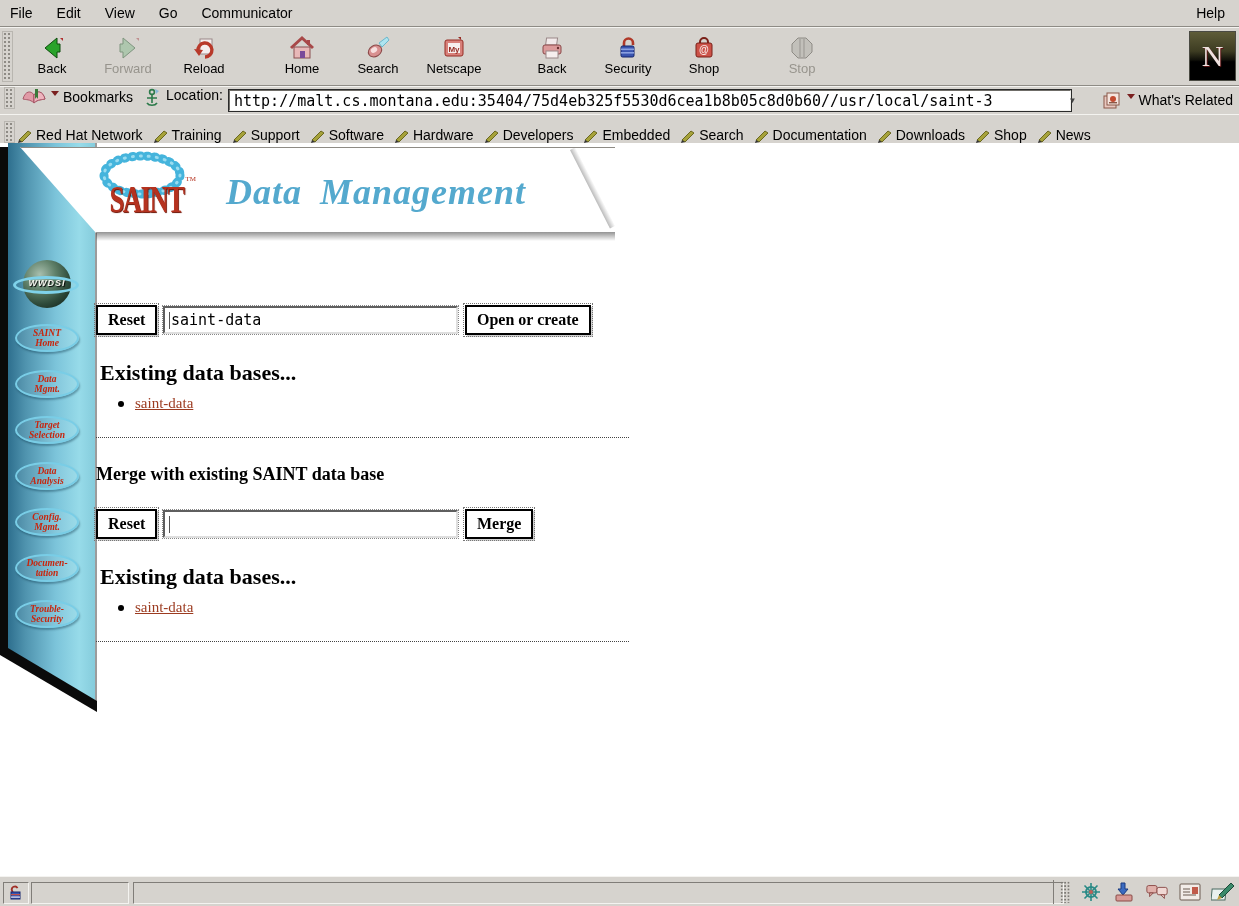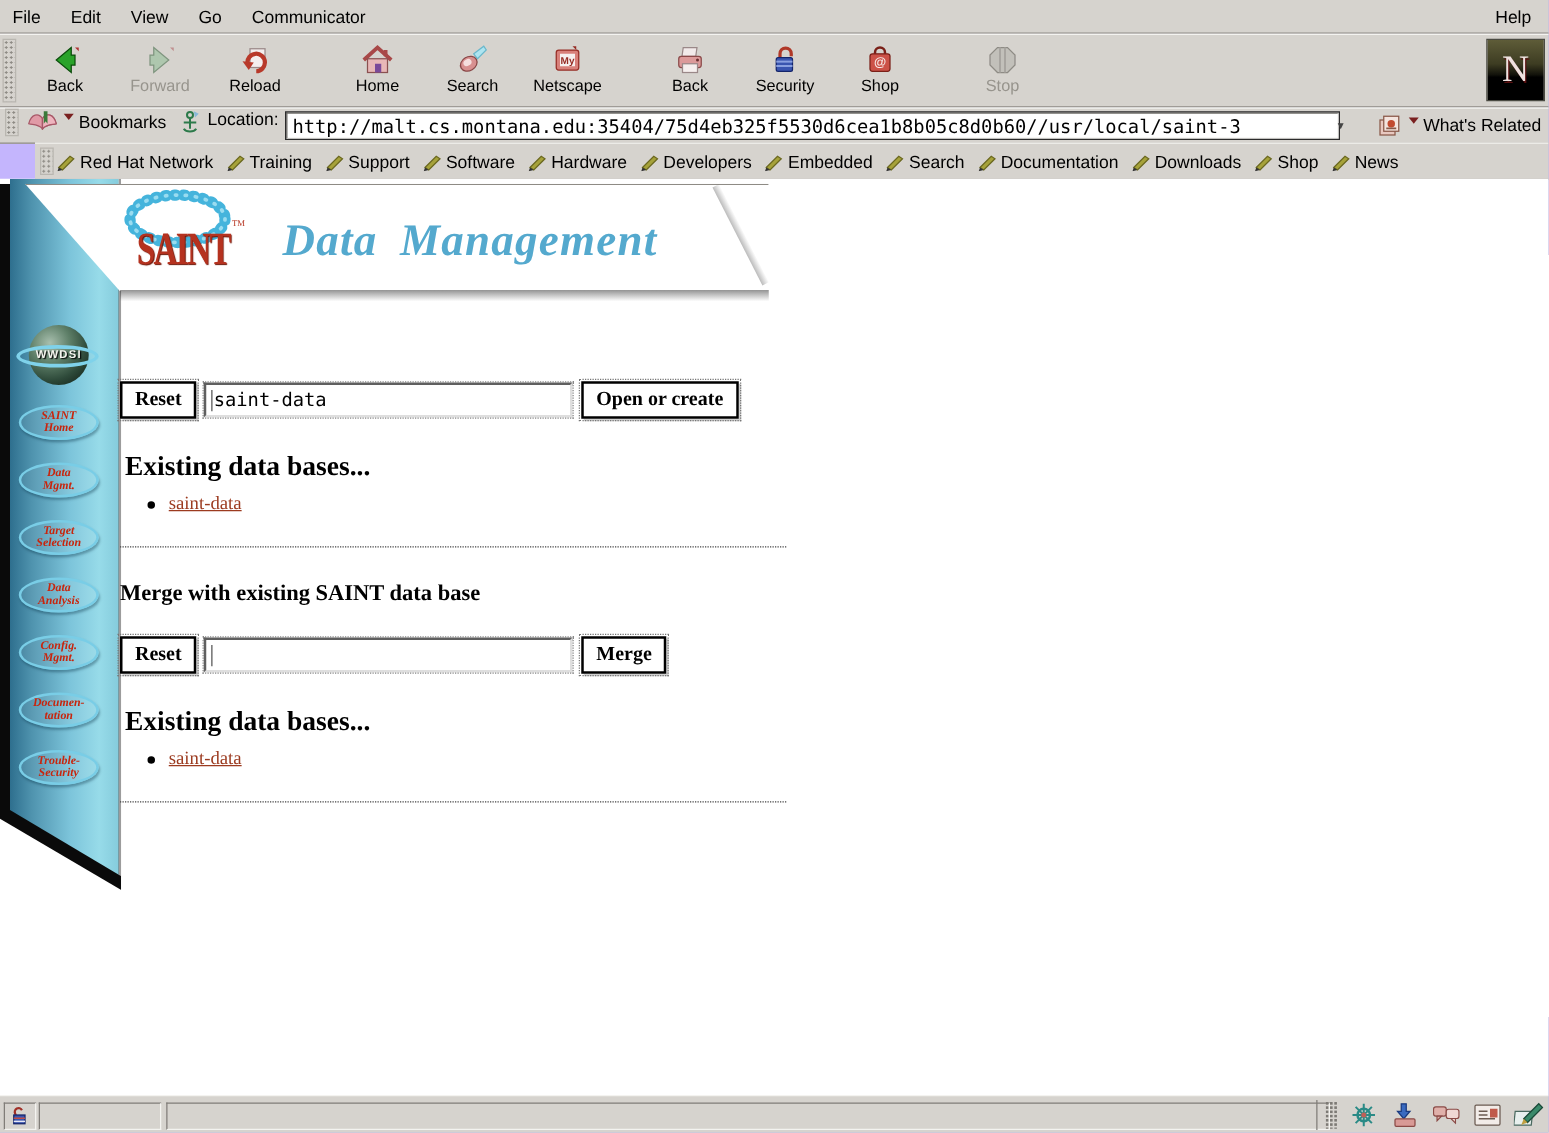--- a/index.html
+++ b/index.html
@@ -6,21 +6,21 @@
   #screen{position:relative;width:1239px;height:906px;background:#c4b5fd;overflow:hidden;
           font-family:"Liberation Sans",sans-serif;color:#000;}
   
   .chrome-row{position:absolute;left:0;right:0;background:#d6d3ce;
               border-top:1px solid #f4f3f0;border-bottom:1px solid #8e8b85;}
   #menubar{top:0;height:26px;display:flex;align-items:center;gap:24px;padding-left:10px;font-size:14px;border-top:none;}
   .menu-item{cursor:default;}
   #menu-help{position:absolute;right:14px;top:5px;font-size:14px;}
   #toolbar{top:27px;height:57px;}
   #locbar{top:86px;height:27px;display:flex;align-items:flex-start;font-size:14px;}
-  #persbar{top:114px;height:28px;display:flex;align-items:center;font-size:14px;margin-left:28px;}
+  #persbar{top:114px;height:28px;display:flex;align-items:flex-end;font-size:14px;}
   .handle{position:absolute;left:2px;top:3px;bottom:3px;width:9px;
           background-color:#d6d3ce;border:1px solid #b9b6b0;
           background-image:radial-gradient(#8e8b85 0.9px, transparent 1px);background-size:4px 4px;}
   .handle.inline{position:relative;top:auto;bottom:auto;height:20px;margin:0 4px 0 2px;flex:0 0 9px;}
   
   #tool-btns{position:absolute;left:14px;top:1px;height:54px;display:flex;align-items:stretch;}
   .tool-btn{width:76px;display:flex;flex-direction:column;align-items:center;justify-content:flex-start;
             padding-top:4px;font-size:13px;}
   .tool-btn .ticon{height:28px;display:flex;align-items:flex-end;justify-content:center;}
   .tool-btn.disabled{color:#97948d;}
@@ -63,21 +63,21 @@
   #saint-logo-tm{position:absolute;right:-4px;top:24px;font-size:7px;color:#b5321f;font-family:"Liberation Serif",serif;}
   #page-title{position:absolute;left:226px;top:28px;font-family:"Liberation Serif",serif;
      font-style:italic;font-weight:bold;font-size:36px;color:#54a9ce;letter-spacing:1px;word-spacing:8px;}
   
   #wwdsi{position:absolute;left:20px;top:116px;width:54px;height:54px;}
   #wwdsi .sphere{position:absolute;left:3px;top:1px;width:48px;height:48px;border-radius:50%;
      background:radial-gradient(circle at 35% 30%,#a8bfae 0%,#5e7f68 35%,#2e4a3a 65%,#101d16 95%);}
   #wwdsi .ring{position:absolute;left:-7px;top:17px;width:66px;height:18px;border:3px solid #7fd2ea;
      border-radius:50%;box-sizing:border-box;}
   #wwdsi .glabel{position:absolute;left:0;top:19px;width:100%;text-align:center;color:#f4f4ee;
-     font-weight:bold;font-size:9px;letter-spacing:1px;text-shadow:1px 1px 1px #000;}
+     font-weight:bold;font-size:9px;letter-spacing:1px;text-shadow:1px 1px 1px #000;font-style:italic;}
   .oval-btn{position:absolute;left:15px;width:64px;height:28px;border:2px solid #79cde6;border-radius:50%;
      box-sizing:border-box;display:flex;flex-direction:column;align-items:center;justify-content:center;
      font-family:"Liberation Serif",serif;font-style:italic;font-weight:bold;font-size:9.5px;line-height:1.08;
      color:#c8250d;background:rgba(255,255,255,.07);box-shadow:1px 2px 2px rgba(0,40,60,.35);}
   
   .sec-heading{position:absolute;left:96px;font-family:"Liberation Serif",serif;font-weight:bold;font-size:18px;}
   .ns-btn{position:absolute;height:30px;box-sizing:border-box;background:#fff;border:2px solid #000;
      outline:1px dotted #777;outline-offset:1px;display:flex;align-items:center;justify-content:center;
      font-family:"Liberation Serif",serif;font-weight:bold;font-size:16px;padding:0 10px;
      box-shadow:2px 2px 0 rgba(0,0,0,.18);}

